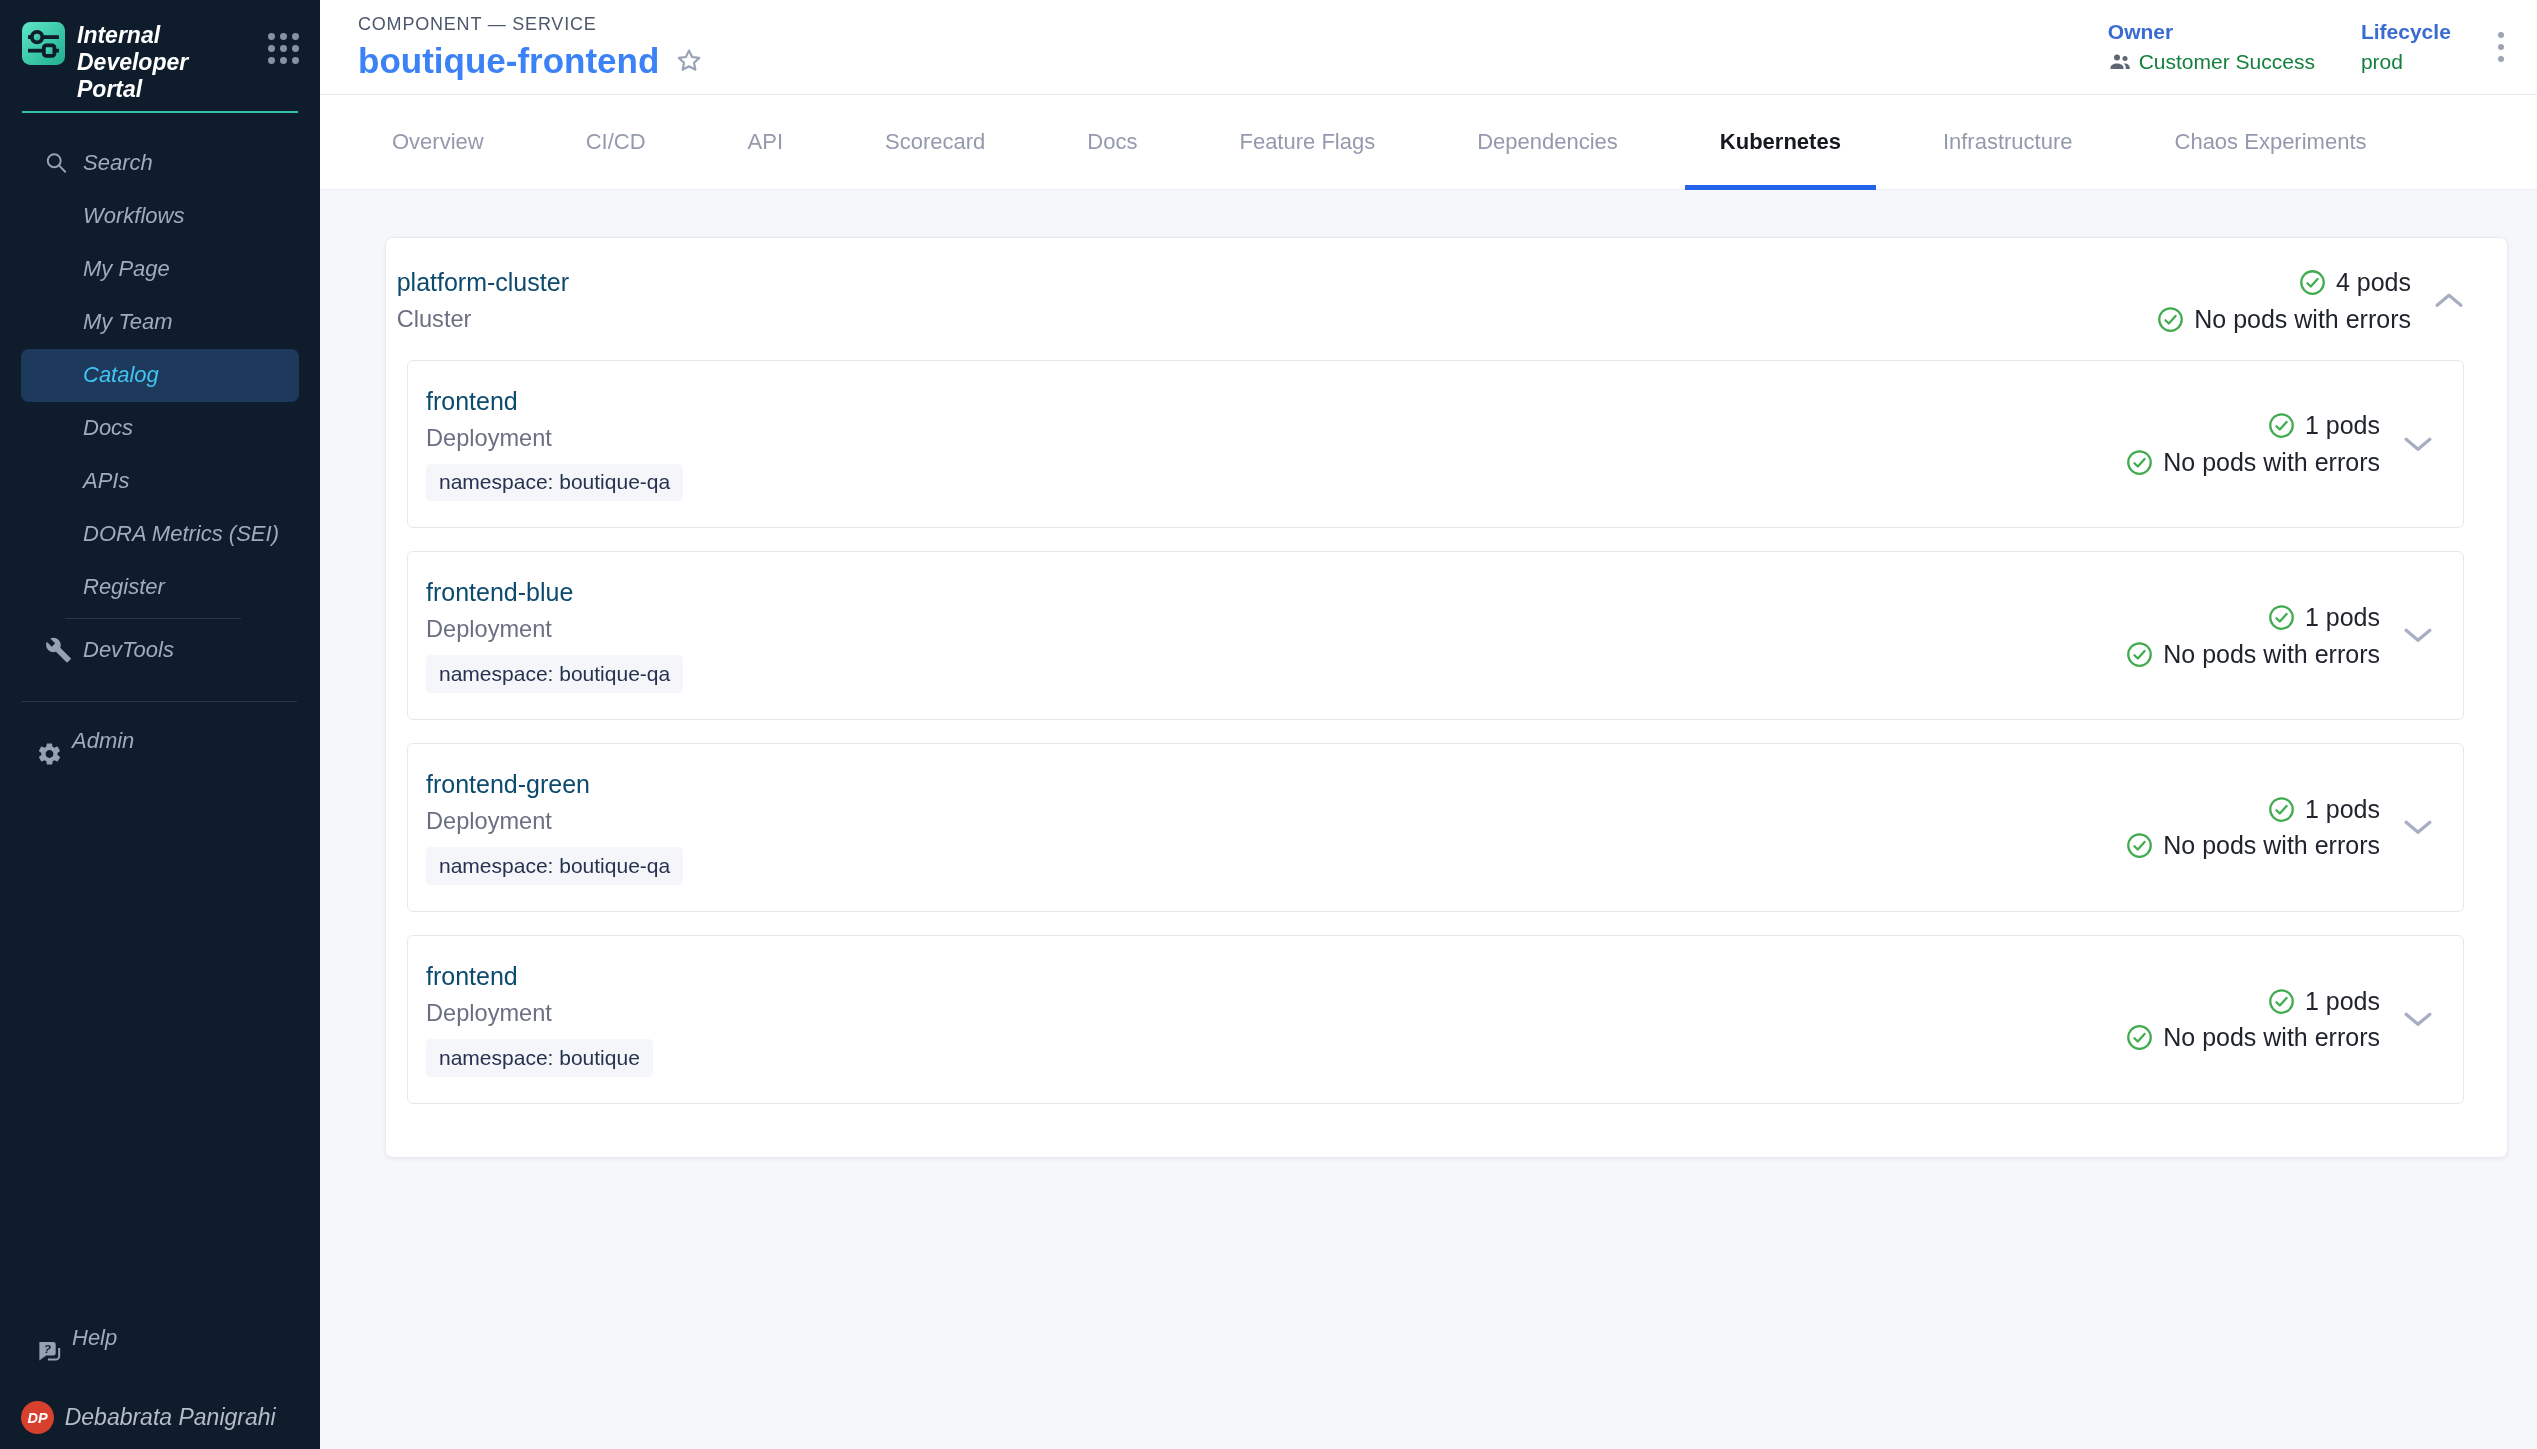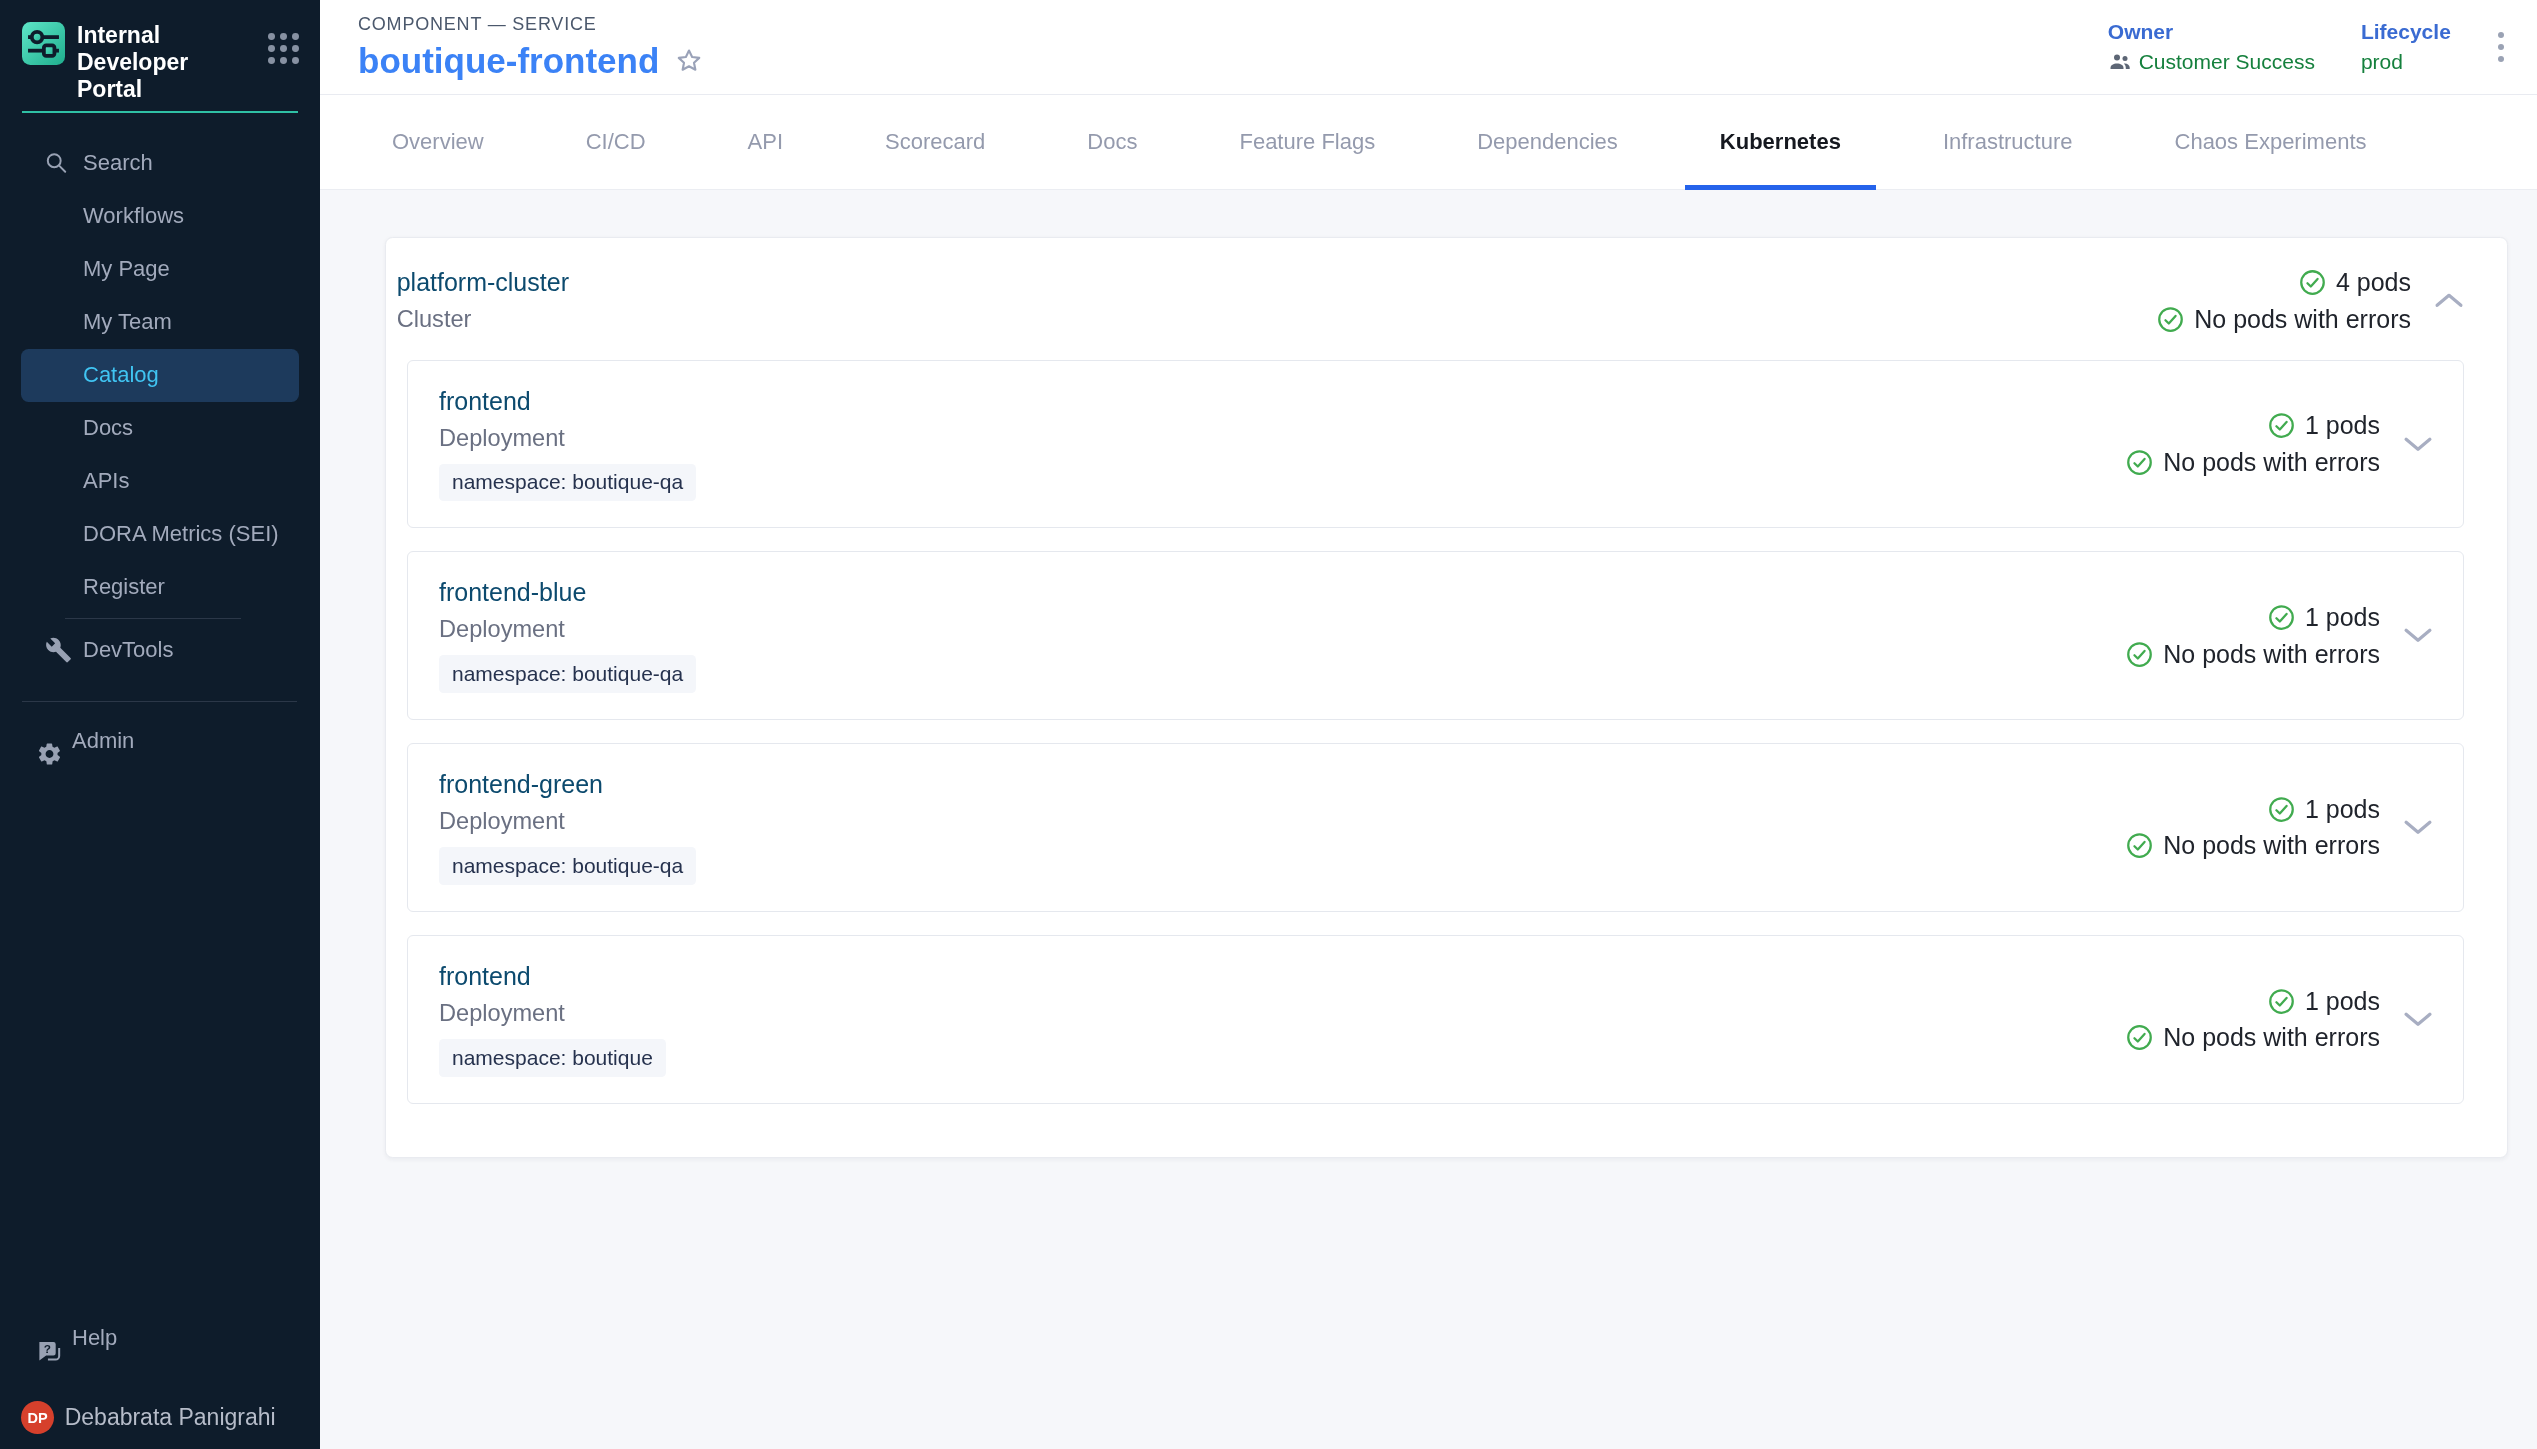--- a/index.html
+++ b/index.html
@@ -4,21 +4,21 @@
 <style>
   * { margin:0; padding:0; box-sizing:border-box; }
   html,body { width:2538px; height:1449px; overflow:hidden;
     font-family:"Liberation Sans", sans-serif; background:#f6f7fa; }
 
   
   .app { display:flex; width:100%; height:100%; }
 
   
   .sidebar { width:320px; height:100%; background:#0e1c2b; display:flex;
-    flex-direction:column; flex-shrink:0; }
+    flex-direction:column; flex-shrink:0;font-style:italic; }
   .logo-row { display:flex; align-items:flex-start; padding:22px 21px 0 22px; }
   .logo-badge { width:43px; height:43px; flex-shrink:0; }
   .logo-title { margin-left:12px; color:#ffffff; font-size:23px; line-height:27px;
     font-weight:700; width:163px; }
   .grid-icon { margin-left:auto; margin-top:10.7px; display:grid;
     grid-template-columns:repeat(3,6.9px); grid-gap:5.3px; cursor:pointer; }
   .grid-icon i { width:6.9px; height:6.9px; border-radius:50%; background:#8791a2; }
   .teal-rule { height:2.3px; background:#2fc0a5; margin:7.6px 22px 0 22px; }
 
   .nav { margin-top:24px; }
@@ -91,21 +91,21 @@
   .status-line { display:flex; align-items:center; }
   .check-ic { width:27px; height:27px; margin-right:10px; flex-shrink:0; }
   .status-text { font-size:25px; color:#20242c; }
   .chev { width:30px; height:16.7px; color:#a8aec2; margin-left:23px; flex-shrink:0;
     cursor:pointer; }
   .chev.up { transform:rotate(180deg); }
   .head-spacer { flex:1; }
 
   .dep-card { display:flex; align-items:center; margin:0 43px 23px 21px;
     border:0.8px solid #e5e8ee; border-radius:6px; background:#fff;
-    padding:26px 30px 26px 31px; cursor:pointer; }
+    padding:26px 30px 26px 18px; cursor:pointer; }
   .dep-left { display:flex; flex-direction:column; align-items:flex-start; }
   .ns-badge { margin-top:12px; background:#f4f6fa; border-radius:4.6px;
     padding:6.9px 13px; font-size:21px; color:#26324e; }
   .dep-spacer { flex:1; }
 </style>
 </head>
 <body>
 
 <div class="app">
 

